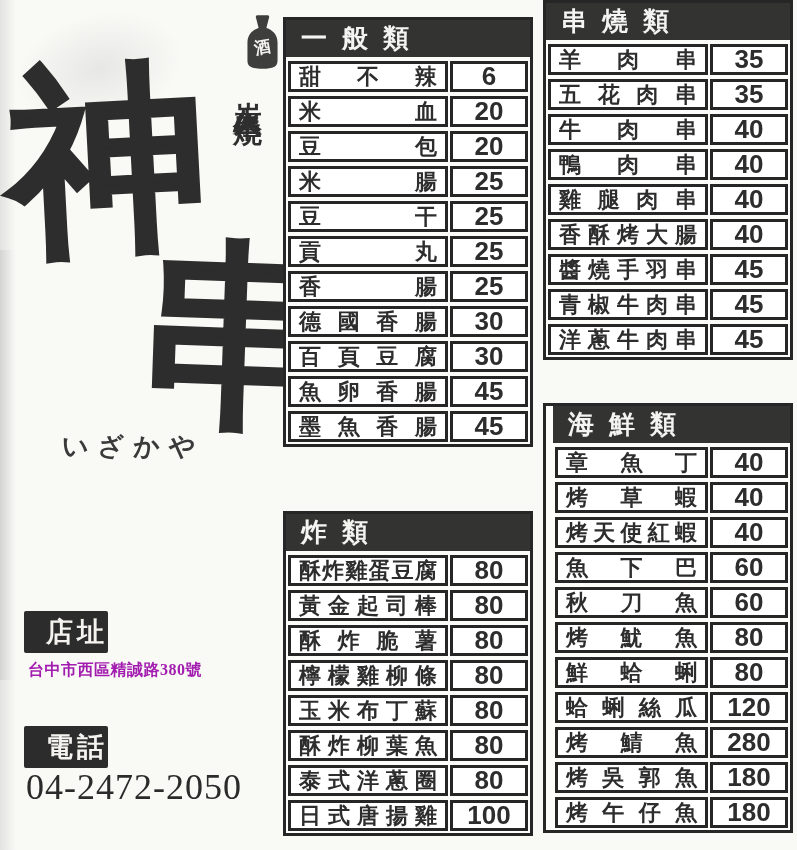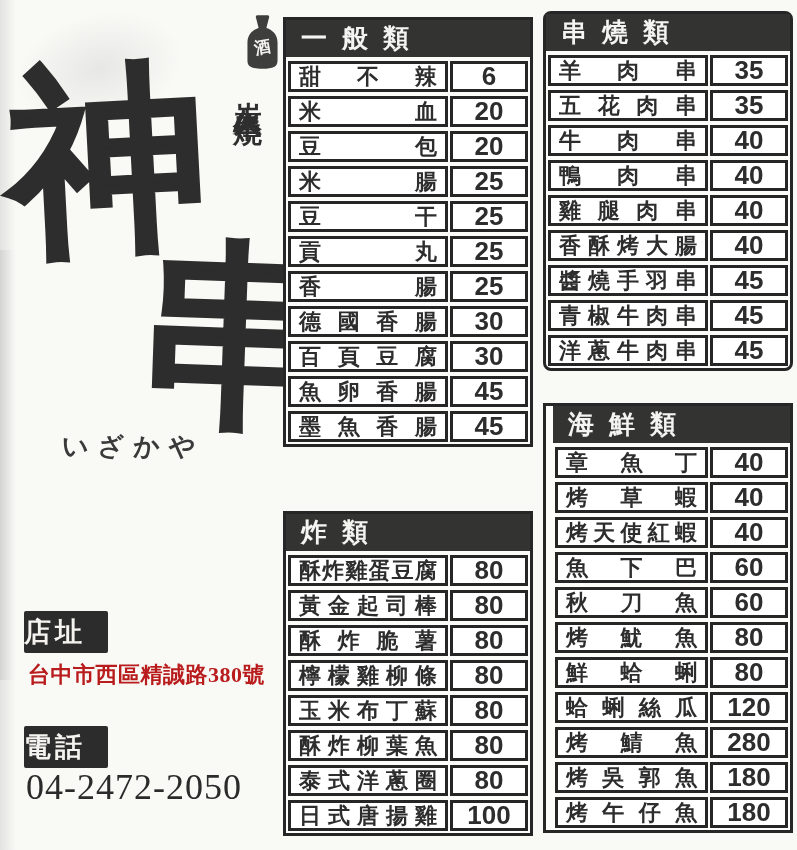--- a/index.html
+++ b/index.html
@@ -24,46 +24,46 @@
   .char-1{left:8px;top:62px;font-size:200px;transform:rotate(-3deg);}
   .char-2{left:138px;top:240px;font-size:198px;transform:rotate(2deg);}
   .tagline{position:absolute;left:228px;top:78px;writing-mode:vertical-rl;
     font-family:"Liberation Serif","DejaVu Serif",serif;font-weight:bold;
     font-size:29px;letter-spacing:5px;color:#2f2f2f;}
   .kana{position:absolute;left:32px;top:429px;font-size:26px;letter-spacing:9px;
     font-weight:bold;color:#3a3a3a;font-family:"Liberation Serif","DejaVu Serif",serif;margin-left:30px;}
 
   
   .badge{position:absolute;width:84px;height:42px;background:#2c2c2c;color:#f4f3ef;
-    display:flex;align-items:center;justify-content:flex-start;font-size:27px;font-weight:bold;
+    display:flex;align-items:center;justify-content:flex-end;font-size:27px;font-weight:bold;
     font-family:"Liberation Serif","DejaVu Serif",serif;letter-spacing:4px;border-radius:2px;}
   .badge-address{left:24px;top:611px;}
   .badge-phone{left:24px;top:726px;}
-  .address{position:absolute;left:28px;top:660px;font-size:22px;font-weight:bold;
-    font-family:"Liberation Serif","DejaVu Serif",serif;color:#b91c1c;letter-spacing:.5px;}
+  .address{position:absolute;left:28px;top:660px;font-size:16px;font-weight:bold;
+    font-family:"Liberation Serif","DejaVu Serif",serif;color:#a21caf;letter-spacing:.5px;}
   .phone{position:absolute;left:26px;top:766px;font-size:36px;font-weight:400;
     font-family:"Liberation Serif","DejaVu Serif",serif;color:#2b2b2b;letter-spacing:1px;}
 
   
   .menu-table{position:absolute;width:250px;background:#fcfcfa;
     border:3px solid #262626;box-sizing:border-box;}
   .thead{height:37px;background:#333331;color:#f4f4f1;display:flex;align-items:center;
     justify-content:flex-start;font-size:26px;font-weight:bold;}
   .thead span{letter-spacing:15px;padding-left:15px;white-space:nowrap;}
   .rows{padding:0 2px 2px;}
   .mrow{display:flex;margin-top:4px;height:31px;}
   .mname{flex:1;background:#fff;border:3px solid #262626;box-sizing:border-box;
     display:flex;align-items:center;justify-content:space-between;padding:0 8px;
     font-size:22px;font-weight:bold;color:#2d2d2d;margin-right:2px;white-space:nowrap;overflow:hidden;}
   .mprice{width:78px;background:#fff;border:3px solid #262626;box-sizing:border-box;
     display:flex;align-items:center;justify-content:center;
     font-size:26px;font-weight:bold;color:#2d2d2d;}
   .t-general{left:283px;top:17px;}
   .t-fried{left:283px;top:511px;}
-  .t-skewer{left:543px;top:11px;border-radius:8px;}
+  .t-skewer{left:543px;top:0;}
   .t-seafood{left:543px;top:403px;padding-left:7px;}
 </style>
 </head>
 <body>
 
 <div class="page">
 
   <div class="scan-band"></div>
   <div class="scan-streak"></div>
   <div class="scan-patch"></div>

